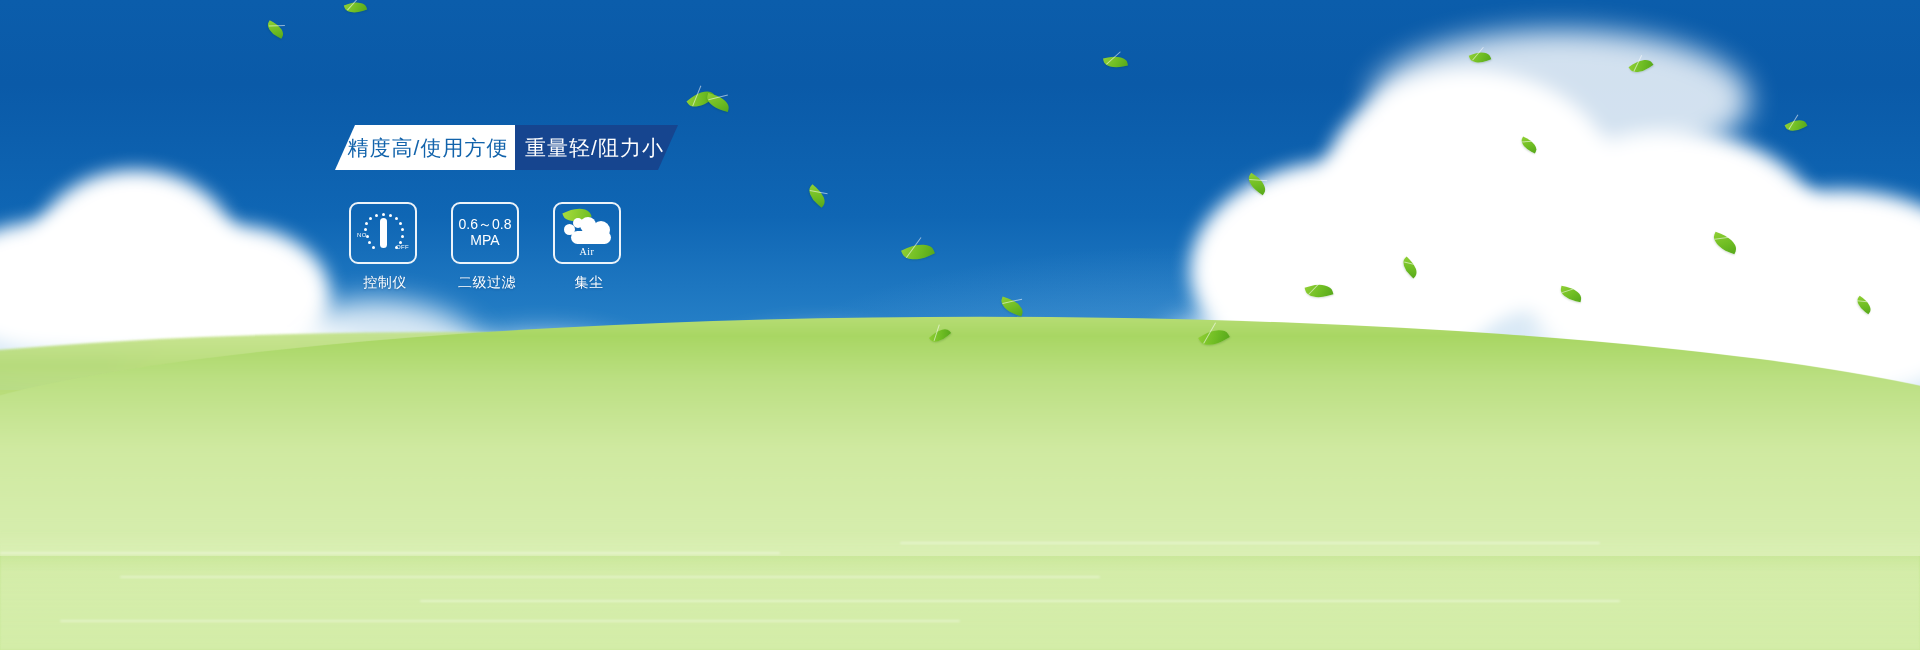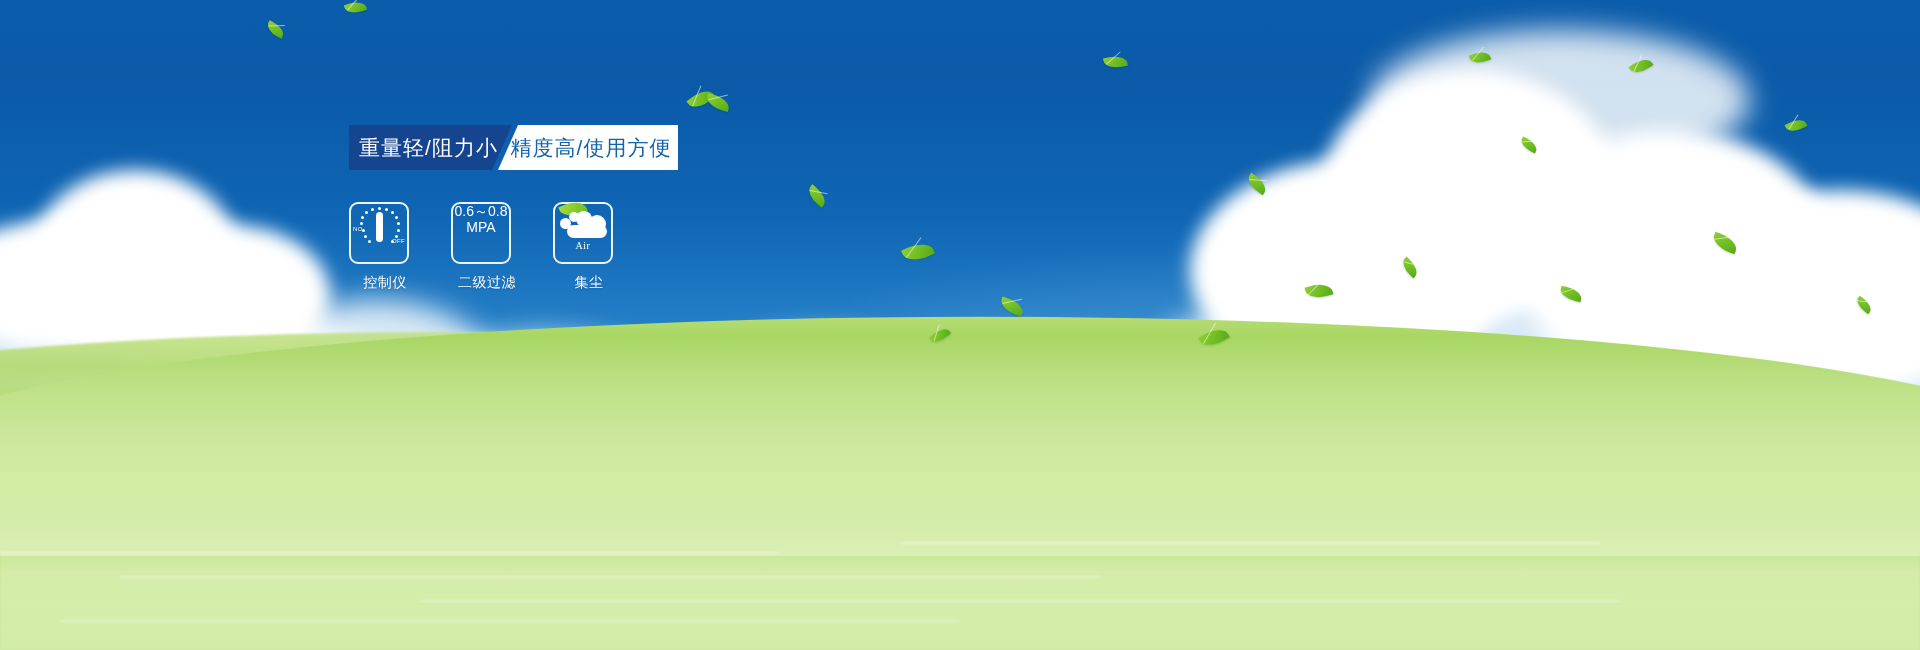--- a/index.html
+++ b/index.html
@@ -82,22 +82,22 @@
     font-size:21px; letter-spacing:1px; height:45px; white-space:nowrap;
   }
   .tag-a { background:#16458f; color:#ffffff; padding:0 22px 0 18px;
            clip-path:polygon(0 0, 100% 0, calc(100% - 20px) 100%, 0 100%); width:163px; }
   .tag-b { background:#ffffff; color:#1263ab; padding:0 20px 0 26px; margin-left:-14px;
            clip-path:polygon(20px 0, 100% 0, 100% 100%, 0 100%); width:180px; }
 
   .features { display:flex; margin-top:32px; gap:30px; }
   .feature { width:72px; text-align:center; }
   .fbox {
-    width:60px; height:62px; border:2px solid rgba(255,255,255,.92); border-radius:9px;
-    display:flex; align-items:center; flex-direction:column;
+    width:68px; height:62px; border:2px solid rgba(255,255,255,.92); border-radius:9px;
+    display:flex; align-items:center; justify-content:center; flex-direction:column;
     color:#ffffff; position:relative; overflow:visible;
   }
   .ftext { font-size:14px; line-height:1.12; letter-spacing:0; font-weight:300; }
   .flabel { margin-top:10px; font-size:14px; color:#ffffff; white-space:nowrap;
             text-shadow:0 1px 2px rgba(0,40,90,.3); letter-spacing:.5px; }
 
   
   .gauge { position:relative; width:52px; height:46px; }
   .gauge .needle { position:absolute; left:50%; top:8px; width:7px; height:30px;
                    margin-left:-3.5px; background:#fff; border-radius:4px; }
@@ -193,22 +193,22 @@
   <div class="leaf" style="left:1712px;top:236px; width:26px; height:14px; transform:rotate(22deg);"></div>
   <div class="leaf" style="left:1786px;top:120px; width:20px; height:11px; transform:rotate(-28deg);"></div>
   <div class="leaf" style="left:1855px;top:300px; width:18px; height:10px; transform:rotate(36deg);"></div>
   <div class="leaf" style="left:930px; top:330px; width:20px; height:11px; transform:rotate(-42deg);"></div>
   <div class="leaf" style="left:1560px;top:288px; width:22px; height:12px; transform:rotate(12deg);"></div>
 
   <div class="content">
 
 
     <div class="tagrow">
+      <div class="tag tag-b">精度高/使用方便</div>
       <div class="tag tag-a">重量轻/阻力小</div>
-      <div class="tag tag-b">精度高/使用方便</div>
     </div>
 
     <div class="features">
 
       <div class="feature">
         <div class="fbox">
           <div class="gauge">
             <div class="needle"></div>
             <div class="gdot" style="left:9px;  top:25px;"></div>
             <div class="gdot" style="left:7px;  top:18px;"></div>

